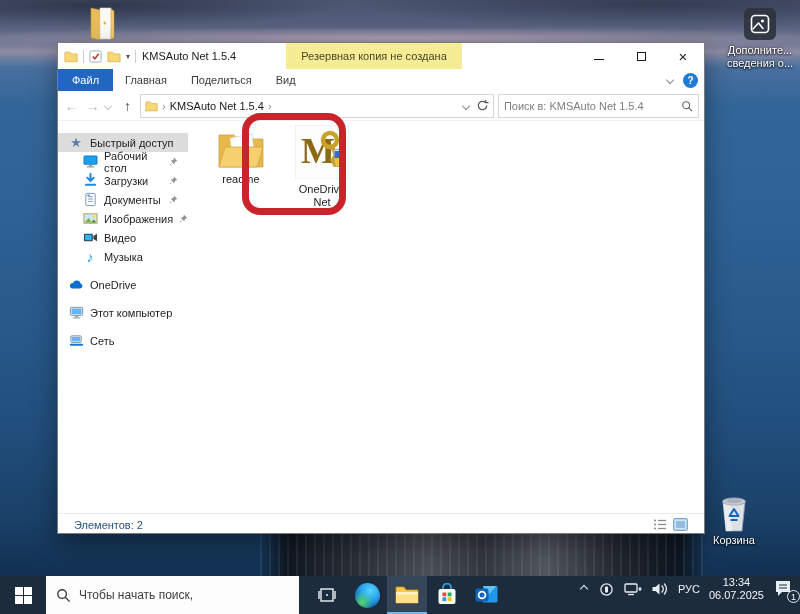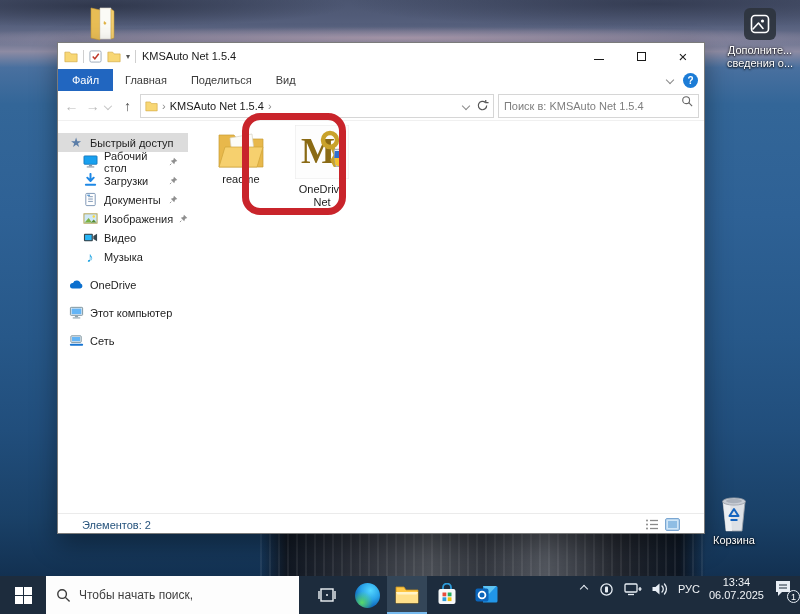--- a/index.html
+++ b/index.html
@@ -57,21 +57,21 @@
     border-bottom:1px solid #f0f0f0; }
   .nav-arrow { font-size:14px; line-height:1; width:18px; text-align:center; }
   .dim { color:#b9b9b9; } .dark { color:#4a4a4a; }
   .chev { display:inline-block; width:6px; height:6px; border-right:1.4px solid #8a8a8a; border-bottom:1.4px solid #8a8a8a; }
   .chev-down { transform:rotate(45deg); }
   .chev-up { transform:rotate(-135deg); }
   .addr-box { display:flex; align-items:center; height:24px; border:1px solid #d6d6d6;
     background:#fff; width:372px; padding:0 4px; gap:4px; font-size:11px; color:#1a1a1a; }
   .crumb-sep { color:#8a8a8a; font-size:11px; }
   .addr-right { margin-left:auto; display:flex; align-items:center; gap:7px; }
-  .search-box { margin-left:auto; display:flex; height:24px; width:211px;
+  .search-box { margin-left:auto; display:flex; align-items:center; height:24px; width:211px;
     border:1px solid #d6d6d6; padding:0 5px; }
   .search-box input { border:none; outline:none; flex:1; font-size:11px; color:#444;
     font-family:"Liberation Sans",sans-serif; min-width:0; }
   .search-box input::placeholder { color:#7e7e7e; }
 
   .content { display:flex; height:392px; position:relative; }
   .sidebar { width:130px; padding-top:12px; flex-shrink:0; }
   .side-item { display:flex; align-items:center; height:19px; font-size:11px; color:#1e1e1e;
     padding-left:10px; gap:6px; }
   .side-item.child { padding-left:24px; }
@@ -84,21 +84,21 @@
   .file-item { position:absolute; text-align:center; font-size:11px; color:#1c1c1c; }
   .file-readme { left:20px; top:8px; width:66px; }
   .file-kms { left:94px; top:4px; width:80px; }
   .file-label { margin-top:2px; line-height:13px; }
   .kms-label { width:64px; margin:2px auto 0; }
 
   .red-highlight { position:absolute; left:184px; top:70px; width:104px; height:102px;
     border:7px solid #c9242b; border-radius:18px; z-index:6; pointer-events:none; }
 
   .statusbar { height:22px; border-top:1px solid #ebebeb; display:flex; align-items:center;
-    font-size:11px; color:#26537c; padding:0 24px; }
+    font-size:11px; color:#26537c; padding:0 16px; }
   .status-views { margin-left:auto; display:flex; gap:6px; align-items:center; }
 
   
   .taskbar { position:absolute; left:0; top:576px; width:800px; height:38px;
     background:#1d2c3d; display:flex; align-items:stretch; z-index:20; }
   .tb-btn { width:46px; display:flex; align-items:center; justify-content:center; }
   .tb-search { width:253px; background:#fdfdfd; display:flex; align-items:center; gap:8px; padding:0 10px; }
   .tb-search input { border:none; outline:none; flex:1; font-size:12px; color:#333;
     font-family:"Liberation Sans",sans-serif; min-width:0; background:transparent; }
   .tb-search input::placeholder { color:#3f3f3f; }
@@ -176,20 +176,21 @@
         <rect x="1" y="1" width="12" height="12" rx="1.5" fill="#fff" stroke="#9aa7b5" stroke-width="1"></rect>
         <path d="M4 7 l2.3 2.5 L10.5 4" fill="none" stroke="#c0392b" stroke-width="1.6"></path>
       </svg>
       <svg width="14" height="13" viewBox="0 0 16 14">
         <path d="M1 2 h5.5 l1.5 2 H15 v9 H1 Z" fill="#f8d775" stroke="#cfa33a" stroke-width="0.7"></path>
       </svg>
       <span style="font-size:8px;color:#555;">▾</span>
       <div class="sep"></div>
     </div>
     <div class="title-text">KMSAuto Net 1.5.4</div>
+    <div class="banner-tab">Резервная копия не создана</div>
     <div class="caption">
       <div class="cap-btn">
           <div class="min-glyph"></div>
         </div>
       <div class="cap-btn">
           <div class="max-glyph"></div>
         </div>
       <div class="cap-btn">
           <span class="close-glyph">×</span>
         </div>

